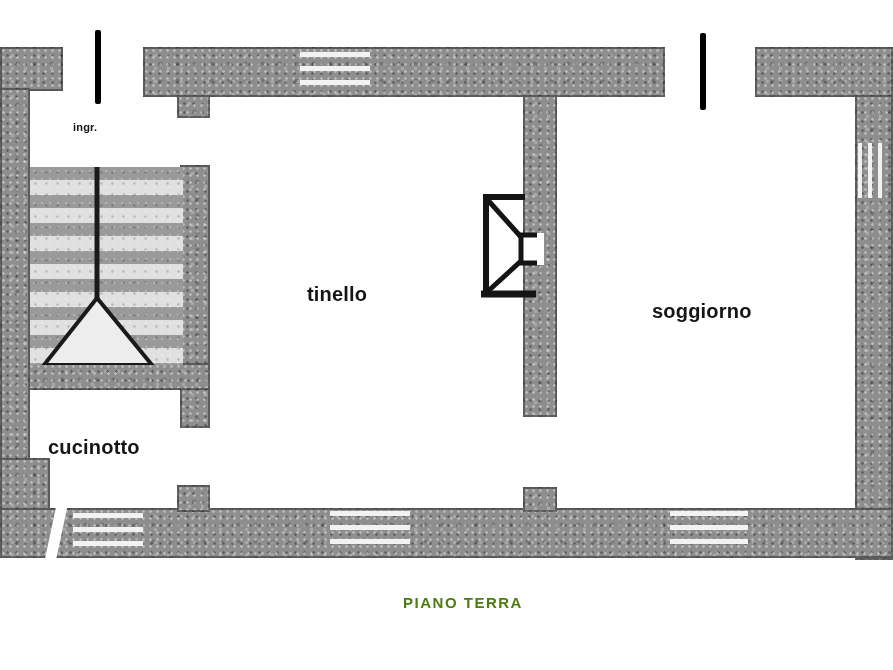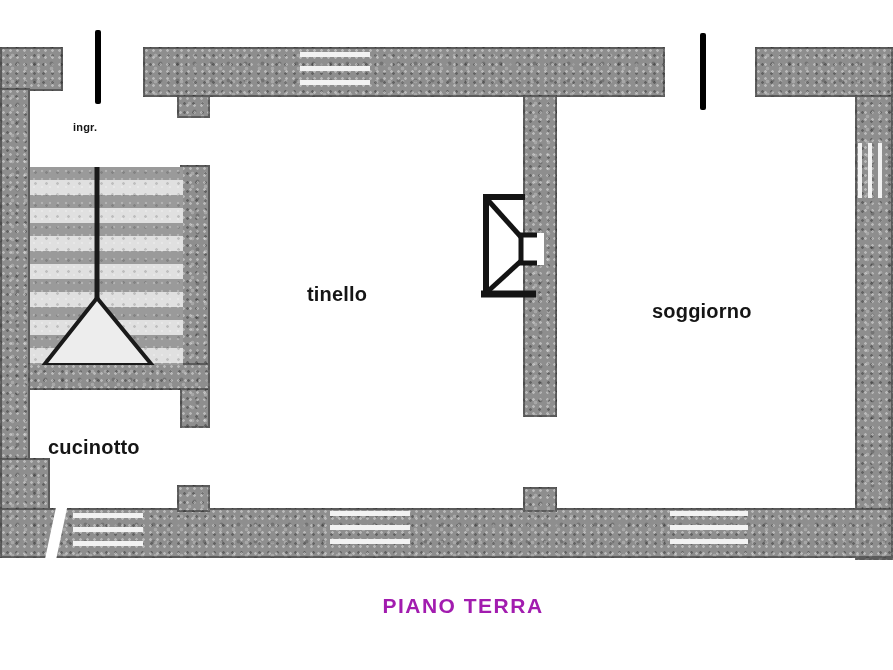--- a/index.html
+++ b/index.html
@@ -48,21 +48,21 @@
   .stairs svg{position:absolute;inset:0;}
 
   .fireplace{position:absolute;left:475px;top:185px;width:70px;height:120px;z-index:4;}
 
   .room-label{
     position:absolute;z-index:5;color:#151515;font-weight:bold;font-size:20px;
     white-space:nowrap;letter-spacing:.2px;
   }
   .caption{
     position:absolute;z-index:5;left:350px;top:594px;width:226px;text-align:center;
-    color:#a21caf;font-weight:bold;font-size:21px;letter-spacing:1.5px;
+    color:#4d7c0f;font-weight:bold;font-size:15px;letter-spacing:1.5px;
   }
 </style>
 </head>
 <body>
 
 <div class="plan">
 
   <div class="wall" style="left:0;top:47px;width:63px;height:44px"></div>
   <div class="wall" style="left:143px;top:47px;width:522px;height:50px"></div>
   <div class="wall" style="left:755px;top:47px;width:138px;height:50px"></div>

